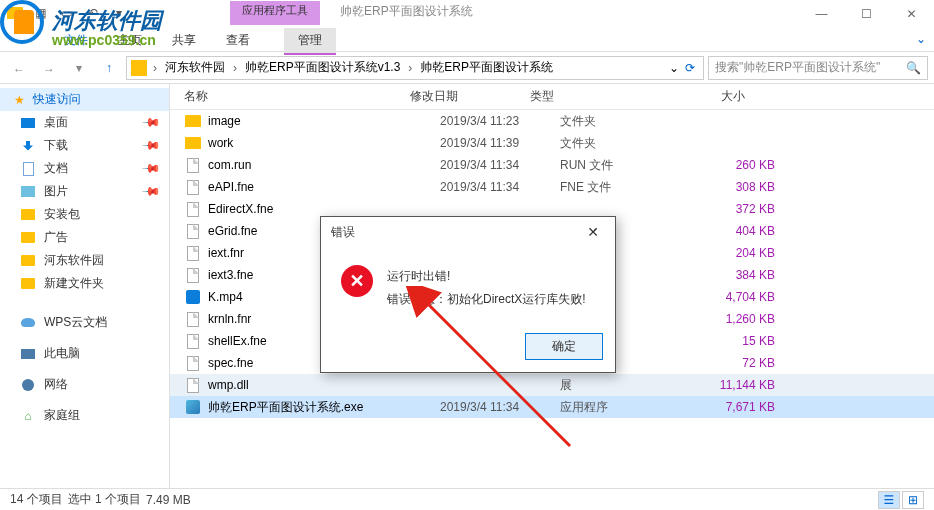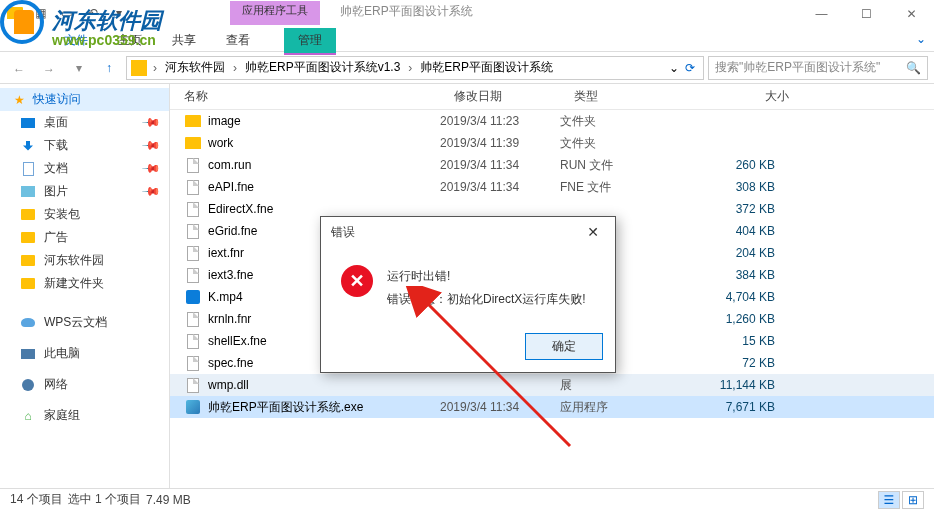--- a/index.html
+++ b/index.html
@@ -8,21 +8,21 @@
 .titlebar { height: 52px; background: #fff; border-bottom: 1px solid #ddd; position: relative; }
 .qat { position: absolute; left: 4px; top: 2px; display: flex; align-items: center; gap: 4px; }
 .qat-icon { width: 22px; height: 22px; display: flex; align-items: center; justify-content: center; color: #555; }
 .ribbon-tabs { position: absolute; left: 230px; top: 1px; display: flex; height: 24px; }
 .contextual-tab-header { background: #d896e8; color: #333; padding: 2px 12px; font-size: 11px; }
 .app-title { position: absolute; left: 340px; top: 3px; color: #888; font-size: 12px; }
 .win-controls { position: absolute; right: 0; top: 0; display: flex; }
 .win-btn { width: 45px; height: 28px; display: flex; align-items: center; justify-content: center; color: #666; }
 .ribbon-tabs2 { position: absolute; left: 50px; top: 28px; display: flex; gap: 2px; }
 .ribbon-tab { padding: 4px 14px; color: #333; }
-.ribbon-tab.context { border-bottom: 2px solid #c060d0; background: #14b8a6; }
+.ribbon-tab.context { border-bottom: 2px solid #c060d0; background: #e5e5e5; }
 
 .logo-overlay { position: absolute; left: 0; top: 0; pointer-events: none; z-index: 50; }
 .logo-icon { width: 50px; height: 50px; position: relative; }
 .logo-circle { width: 44px; height: 44px; border-radius: 50%; border: 4px solid #0b7dda; position: absolute; }
 .logo-inner { width: 20px; height: 24px; background: #ff9800; position: absolute; left: 14px; top: 10px; border-radius: 4px 4px 0 0; }
 .logo-text { position: absolute; left: 52px; top: 6px; font-size: 22px; font-weight: bold; color: #0b5fa5; font-style: italic; white-space: nowrap; }
 .logo-url { position: absolute; left: 52px; top: 32px; font-size: 14px; color: #6aa61e; font-weight: bold; }
 
 .nav-row { height: 32px; border-bottom: 1px solid #ddd; display: flex; align-items: center; padding: 0 6px; gap: 4px; }
 .nav-arrow { width: 26px; height: 26px; border-radius: 3px; display: flex; align-items: center; justify-content: center; color: #888; }
@@ -48,37 +48,37 @@
 .ico-download { width: 10px; height: 10px; background: #0b7dda; clip-path: polygon(30% 0, 70% 0, 70% 50%, 100% 50%, 50% 100%, 0 50%, 30% 50%); }
 .ico-doc { width: 11px; height: 14px; background: #fff; border: 1px solid #74a6d8; }
 .ico-img { width: 14px; height: 11px; background: #6ec0e0; }
 .ico-cloud { width: 14px; height: 9px; background: #0b7dda; border-radius: 50% 50% 4px 4px; }
 .ico-pc { width: 14px; height: 10px; background: #4a7aa8; }
 .ico-net { width: 12px; height: 12px; background: #4a7aa8; border-radius: 50%; }
 .ico-home { color: #4bb04b; }
 
 .filelist { flex: 1; position: relative; }
 .col-headers { display: flex; height: 26px; align-items: center; border-bottom: 1px solid #e8e8e8; color: #444; }
-.col-name { width: 284px; padding-left: 14px; }
+.col-name { width: 240px; padding-left: 14px; }
 .col-date { width: 120px; }
 .col-type { width: 115px; }
 .col-size { width: 130px; text-align: right; padding-right: 30px; }
 .file-row { display: flex; height: 22px; align-items: center; }
 .file-row.selected { background: #cce5ff; }
 .file-row.hover { background: #e8f0f8; }
 .fn-icon { width: 18px; height: 18px; margin-left: 14px; margin-right: 6px; display: flex; align-items: center; justify-content: center; }
 .fico-folder { width: 16px; height: 12px; background: #ffc107; border-radius: 1px 1px 0 0; }
 .fico-file { width: 12px; height: 15px; background: #fff; border: 1px solid #aaa; position: relative; }
 .fico-file::after { content: ""; position: absolute; right: -1px; top: -1px; border: 3px solid transparent; border-left-color: #ccc; border-bottom-color: #ccc; }
 .fico-video { width: 14px; height: 14px; background: #0b7dda; border-radius: 2px; }
 .fico-exe { width: 14px; height: 14px; background: linear-gradient(135deg,#4fb6e0,#2a7ab8); border-radius: 2px; }
 .fn { flex: 0 0 232px; white-space: nowrap; overflow: hidden; }
 .fd { flex: 0 0 120px; color: #555; }
 .ft { flex: 0 0 115px; color: #555; }
-.fs { flex: 0 0 130px; text-align: right; padding-right: 30px; color: #0c4a6e; }
+.fs { flex: 0 0 130px; text-align: right; padding-right: 30px; color: #a21caf; }
 
 .statusbar { height: 22px; border-top: 1px solid #ddd; display: flex; align-items: center; padding: 0 10px; color: #444; gap: 5px; }
 .view-toggles { margin-left: auto; display: flex; gap: 2px; }
 .vt { width: 22px; height: 18px; border: 1px solid #ccc; display: flex; align-items: center; justify-content: center; color: #0066cc; }
 .vt.active { background: #cce5ff; }
 
 .dialog { position: absolute; left: 320px; top: 216px; width: 296px; background: #fff; border: 1px solid #555; box-shadow: 3px 3px 12px rgba(0,0,0,0.3); z-index: 100; }
 .dialog-title { height: 30px; display: flex; align-items: center; padding: 0 10px; color: #333; }
 .dialog-close { margin-left: auto; font-size: 14px; padding: 2px 6px; }
 .dialog-body { padding: 18px 20px 14px 20px; display: flex; gap: 14px; }

